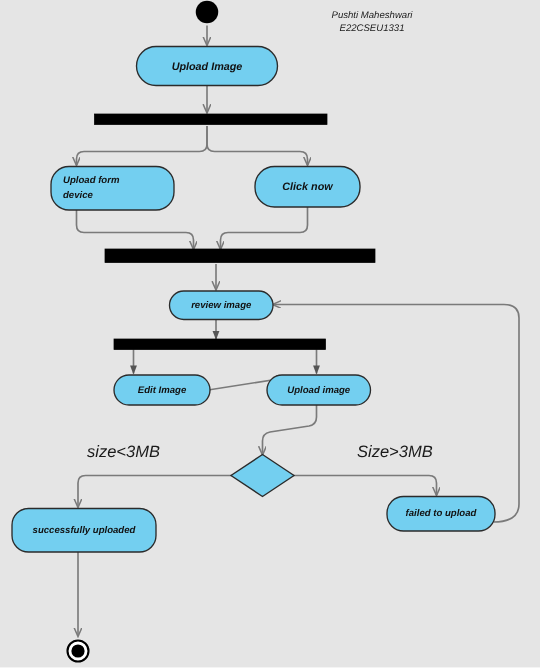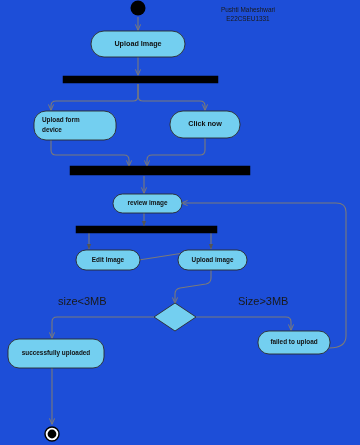--- a/index.html
+++ b/index.html
@@ -7,22 +7,23 @@
     padding: 0;
     background: #ffffff;
   }
   body {
     font-family: "Liberation Sans", sans-serif;
   }
   #canvas {
     position: relative;
     width: 360px;
     height: 445px;
-    background: #1d4ed8;
+    background: #e5e5e5;
     overflow: hidden;
+    font-style: italic;
   }
   #diagram-svg {
     position: absolute;
     left: 0;
     top: 0;
     width: 360px;
     height: 445px;
   }
   .node-label {
     font-family: "Liberation Sans", sans-serif;

